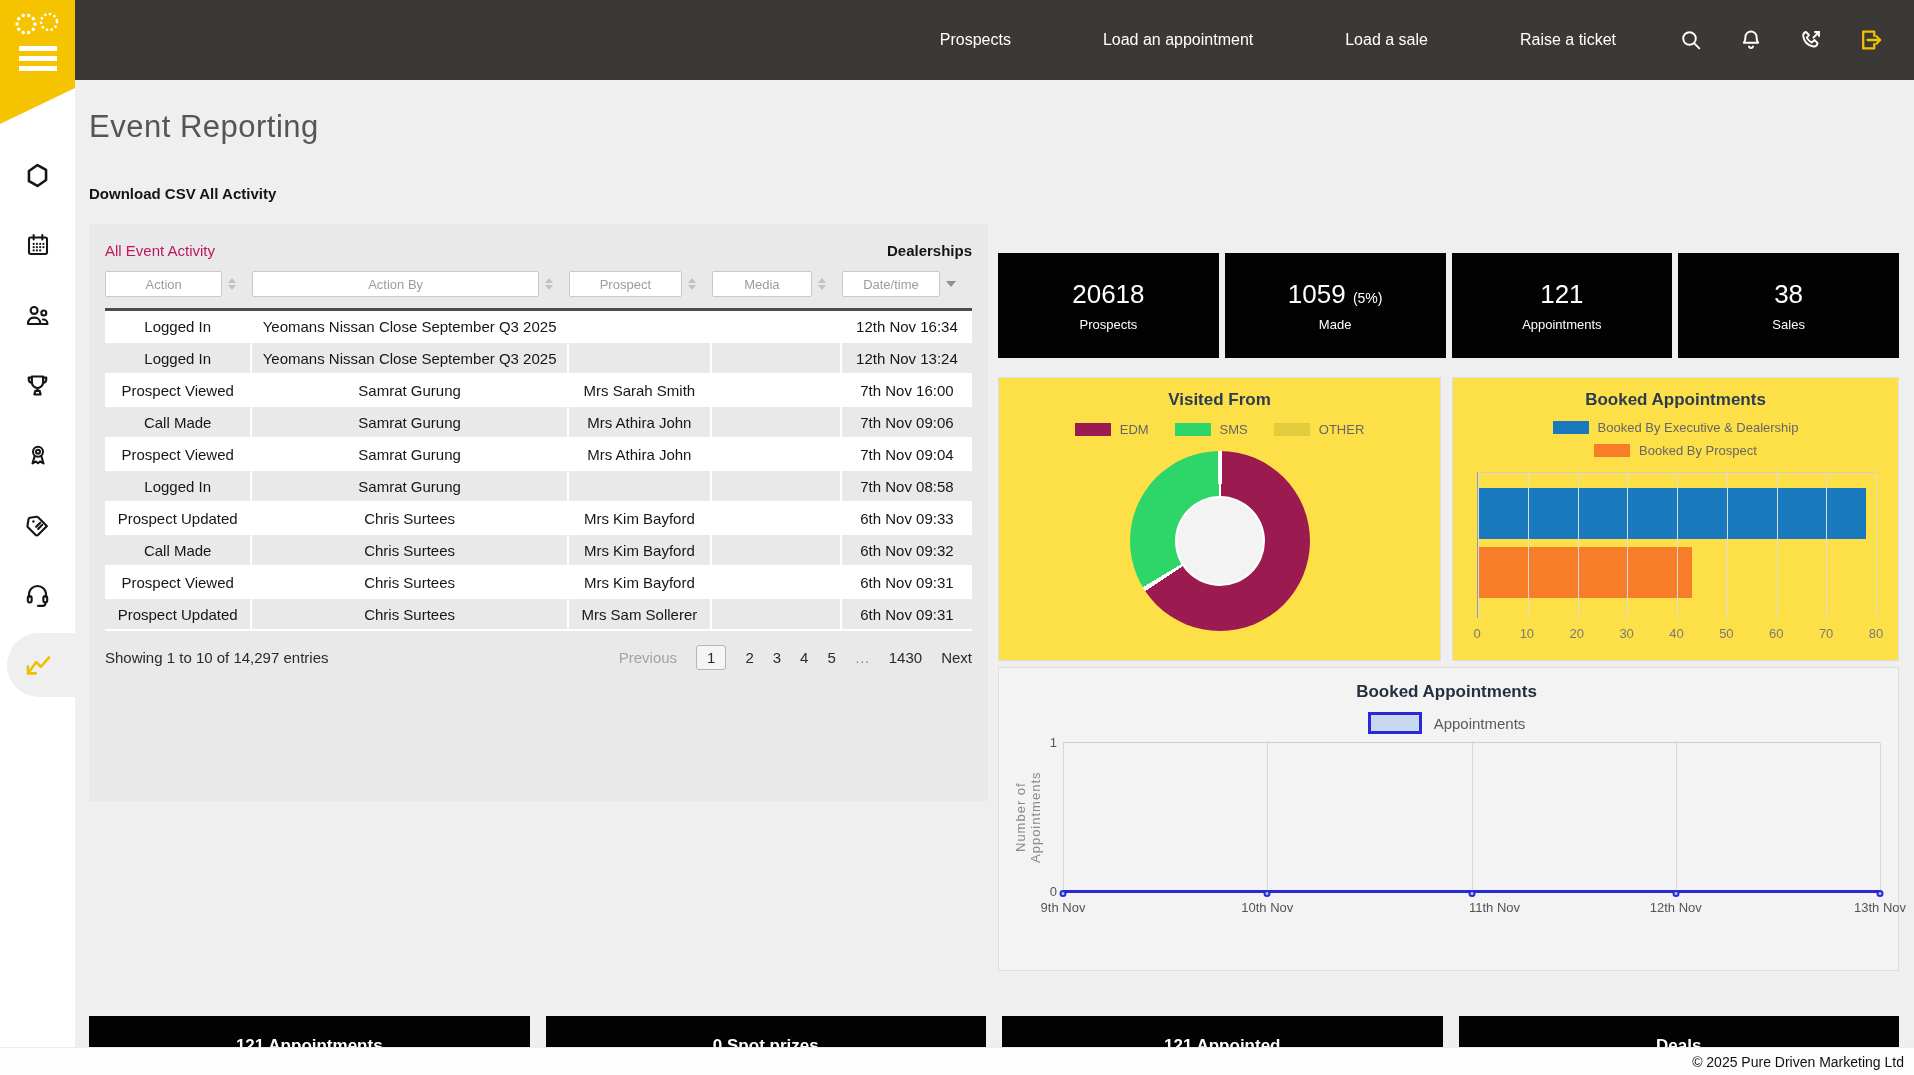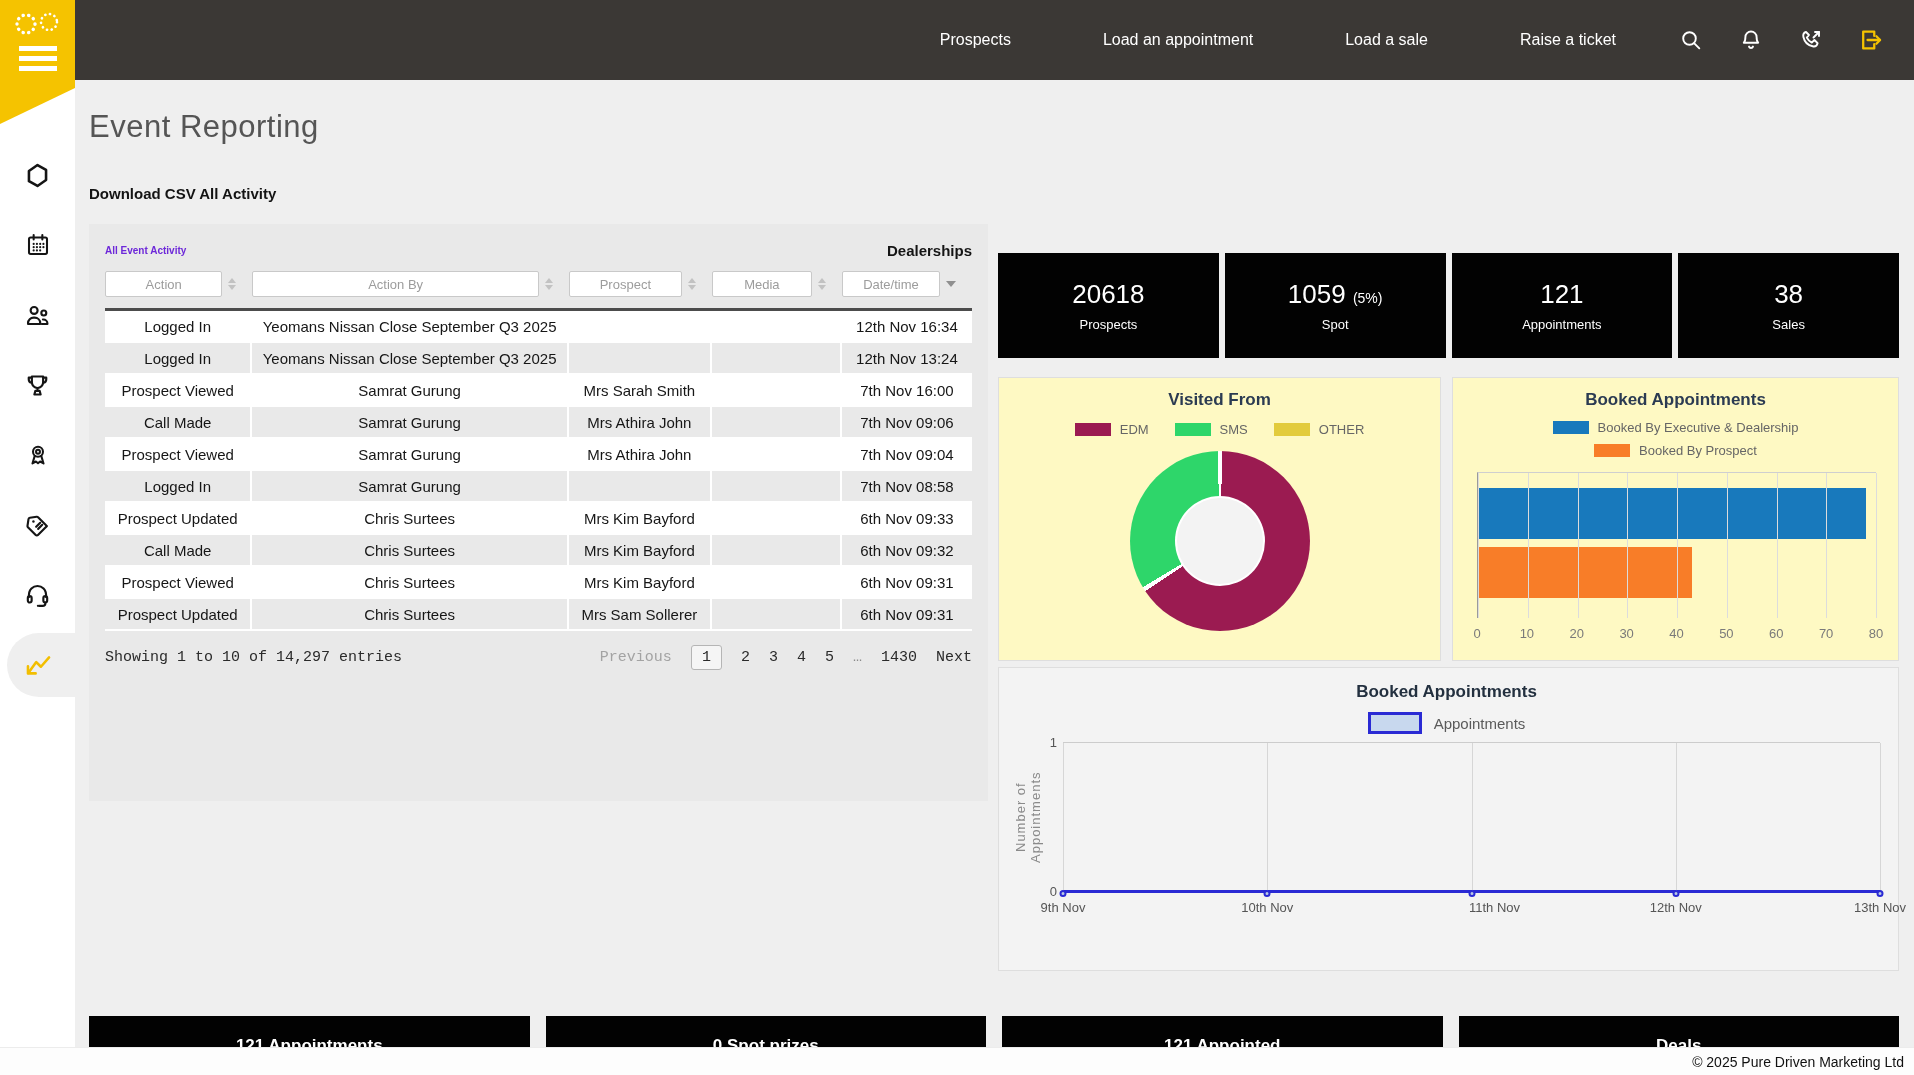--- a/index.html
+++ b/index.html
@@ -32,56 +32,56 @@
   
   .main { position:absolute; top:80px; left:75px; width:1839px; padding:13px 15px 0 14px; }
   h1.pagetitle { font-size:31px; font-weight:400; color:#555; letter-spacing:0.5px; margin:16px 0 40px 0; }
   .csvlink { font-size:15px; font-weight:700; color:#141414; text-decoration:none; display:inline-block; cursor:pointer; }
 
   .cols { display:grid; grid-template-columns:899px 1fr; column-gap:10px; margin-top:14px; align-items:start; }
 
   
   .tablepanel { background:#e9e9e9; min-height:577px; margin-top:7px; padding:10px 16px 14px 16px; }
   .tphead { display:flex; justify-content:space-between; align-items:center; height:32px; }
-  .tphead .tptitle { font-size:10px; font-weight:700; color:#6d28d9; }
+  .tphead .tptitle { font-size:15px; font-weight:400; color:#be185d; }
   .tphead .tpdealers { font-size:15px; font-weight:700; color:#151515; cursor:pointer; }
   .filterrow { display:flex; height:36px; align-items:center; }
   .fcell { display:flex; align-items:center; gap:6px; padding-right:16px; }
   .fcell input { flex:1; min-width:0; height:26px; border:1px solid #c9c9c9; border-radius:2px; background:#fff;
     font-size:13px; text-align:center; color:#333; font-family:"Liberation Sans",sans-serif; }
   .fcell input::placeholder { color:#9c9c9c; }
   .sortpair { display:flex; flex-direction:column; gap:2px; }
   .tri-up { width:0; height:0; border-left:4px solid transparent; border-right:4px solid transparent; border-bottom:5px solid #c2c2c2; }
   .tri-dn { width:0; height:0; border-left:4px solid transparent; border-right:4px solid transparent; border-top:5px solid #c2c2c2; }
   .tri-dn.activesort { border-top-color:#8f8f8f; border-left-width:5px; border-right-width:5px; border-top-width:6px; }
   .c1{width:17%;} .c2{width:36.5%;} .c3{width:16.5%;} .c4{width:15%;} .c5{width:15%;}
   .darkbar { height:3px; background:#4c4c4c; margin:6px 0 0 0; }
   .trow { display:flex; height:32px; border-bottom:2px solid #fff; }
   .trow .cell { display:flex; align-items:center; justify-content:center; font-size:15px; font-weight:500;
     color:#161616; border-right:2px solid #fff; text-align:center; }
   .trow .cell:last-child { border-right:none; }
   .trow.odd { background:#ffffff; } .trow.even { background:#e9e9e9; }
-  .tfoot { display:flex; justify-content:space-between; align-items:center; margin-top:14px;font-family:Liberation Mono, monospace; }
+  .tfoot { display:flex; justify-content:space-between; align-items:center; margin-top:14px; }
   .showing { font-size:15px; color:#2a2a2a; }
   .pager { display:flex; align-items:center; gap:19px; font-size:15px; }
   .pager .prev { color:#a3a3a3; cursor:default; }
   .pager .pnum { color:#2a2a2a; cursor:pointer; }
   .pager .cur { border:1px solid #b5b5b5; border-radius:3px; background:#f5f5f5; padding:3px 10px; color:#2a2a2a; }
   .pager .dots { color:#8b8b8b; }
 
   
   .rightcol { padding-top:36px; }
   .statsrow { display:grid; grid-template-columns:repeat(4,1fr); gap:6px;text-align:center; }
   .statcard { background:#020202; height:105px; display:flex; flex-direction:column; align-items:center; justify-content:center; color:#fff; }
   .statcard .val { font-size:26px; font-weight:500; }
   .statcard .val small { font-size:14px; font-weight:400; }
   .statcard .lab { font-size:13px; margin-top:7px; }
 
   .chartsrow { display:grid; grid-template-columns:443px 447px; gap:11px; margin-top:19px; }
-  .chartpanel { background:#fef9c3; border:1px solid #dedede; height:284px; padding:12px 14px; }
+  .chartpanel { background:#fde047; border:1px solid #dedede; height:284px; padding:12px 14px; }
   .ctitle { text-align:center; font-size:17px; font-weight:700; color:#2b3b52; }
   .legendrow { display:flex; justify-content:center; align-items:center; gap:26px; margin-top:12px; }
   .legitem { display:flex; align-items:center; gap:9px; font-size:13px; color:#666; }
   .swatch { width:36px; height:13px; display:inline-block; }
 
   .donutwrap { display:flex; justify-content:center; margin-top:14px; }
   .donut { width:180px; height:180px; border-radius:50%; position:relative; }
   .donut .hole { position:absolute; left:50%; top:50%; width:86px; height:86px; border-radius:50%;
     background:#f3f3f3; transform:translate(-50%,-50%); box-shadow:0 0 0 2px #fff; }
 
@@ -388,21 +388,21 @@
     </section>
 
     <section class="rightcol">
       <div class="statsrow">
         <div class="statcard">
           <div class="val"><span>20618</span></div>
           <div class="lab">Prospects</div>
         </div>
         <div class="statcard">
           <div class="val"><span>1059</span> <small>(5%)</small></div>
-          <div class="lab">Spot</div>
+          <div class="lab">Made</div>
         </div>
         <div class="statcard">
           <div class="val"><span>121</span></div>
           <div class="lab">Appointments</div>
         </div>
         <div class="statcard">
           <div class="val"><span>38</span></div>
           <div class="lab">Sales</div>
         </div>
       </div>

